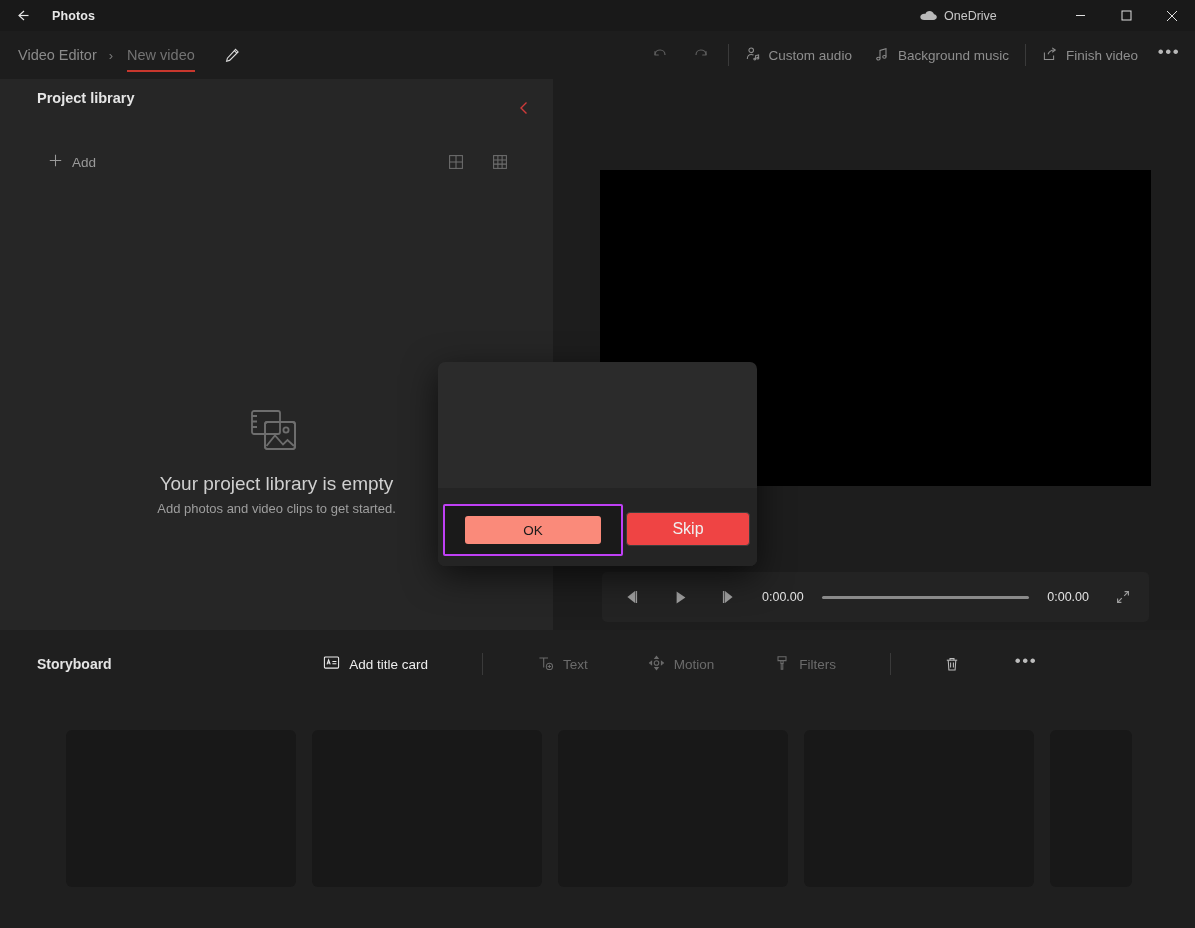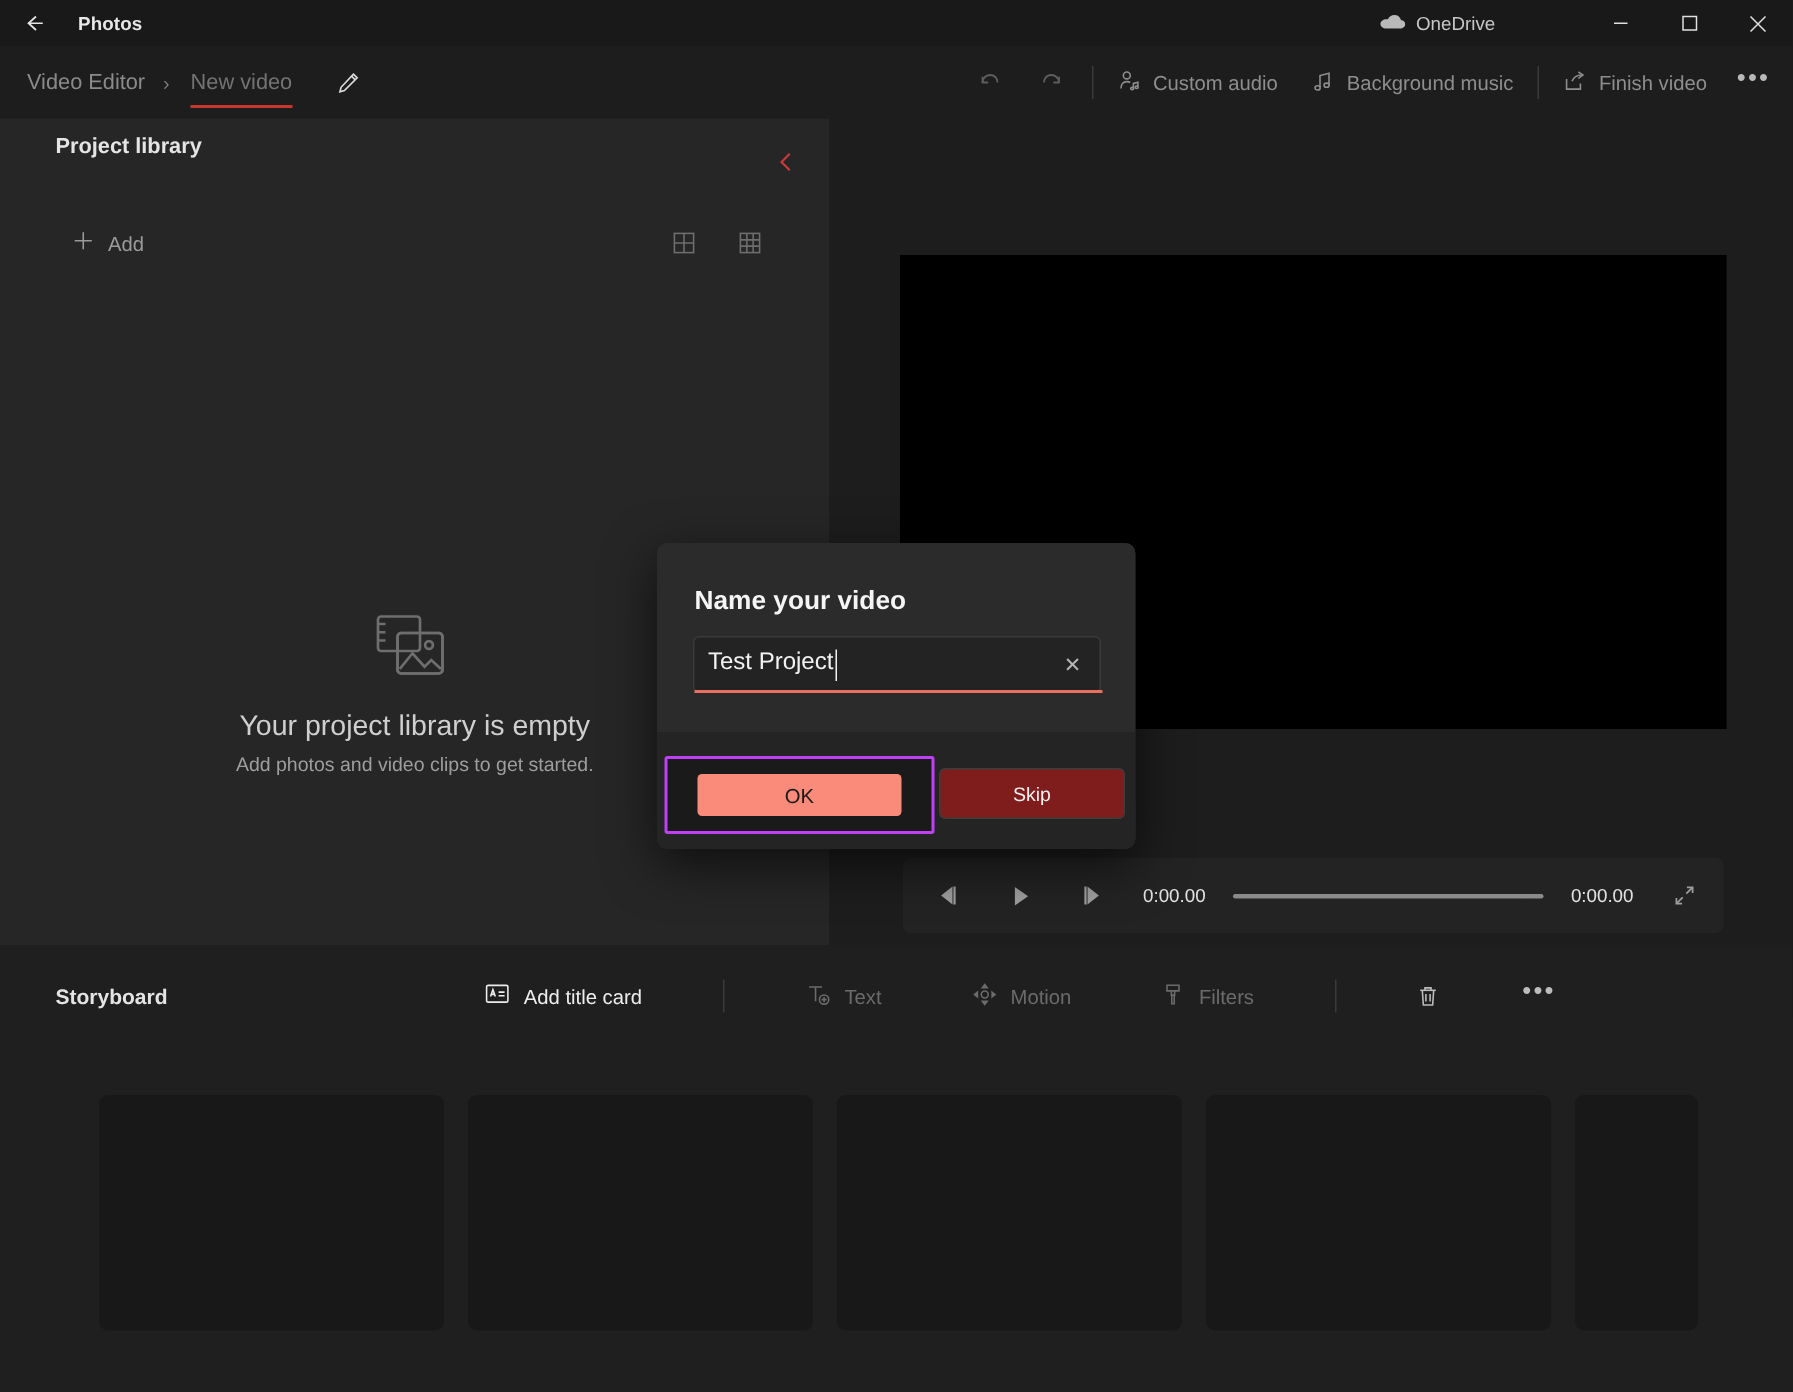--- a/index.html
+++ b/index.html
@@ -266,23 +266,23 @@
     display: flex; align-items: center; justify-content: center;
   }
   #ok-button {
     width: 136px; height: 28px;
     background: #fa8a7a; border-radius: 3px;
     display: flex; align-items: center; justify-content: center;
     font-size: 13.5px; color: #1a1a1a;
   }
   #skip-button {
     position: absolute; left: 188px; top: 24px; width: 124px; height: 34px;
-    background: #7f1d1d; border: 1px solid #3d3d3d; border-radius: 4px;
-    display: flex; align-items: center; justify-content: center;
-    font-size: 13px; color: #f0f0f0;
+    background: #ef4444; border: 1px solid #3d3d3d; border-radius: 4px;
+    display: flex; align-items: center; justify-content: center;
+    font-size: 16px; color: #f0f0f0;
   }
 </style>
 </head>
 <body>
 
 <div id="titlebar">
   <div id="back-arrow">
     <svg width="17" height="17" viewBox="0 0 17 17" fill="none" stroke="currentColor" stroke-width="1.15">
       <path d="M10 4 L5 8.5 L10 13"></path>
         <path d="M5 8.5 H14.5"></path>
@@ -541,30 +541,20 @@
   <div id="storyboard-track">
       <div class="sb-card" style="left: 66px; width: 230px;"></div>
       <div class="sb-card" style="left: 312px; width: 230px;"></div>
       <div class="sb-card" style="left: 558px; width: 230px;"></div>
       <div class="sb-card" style="left: 804px; width: 230px;"></div>
       <div class="sb-card" style="left: 1050px; width: 82px;"></div>
     </div>
 </div>
 
 <div id="dialog">
-  <div id="dialog-body">
-    <div id="dialog-title">Name your video</div>
-
-    <div id="dialog-input-wrap">
-      <span id="dialog-input-text">Test Project</span>
-      <span id="input-caret" style="left: 94px;"></span>
-      <span id="input-clear">✕</span>
-      <span id="input-focus-line" style="background: rgb(233, 112, 95);"></span>
-    </div>
-  </div>
 
   <div id="dialog-footer">
     <div id="ok-highlight" style="border-color: rgb(191, 64, 245);">
       <div id="ok-button" style="background: rgb(250, 138, 122);">OK</div>
     </div>
     <div id="skip-button">Skip</div>
   </div>
 </div>
 
 </body></html>

